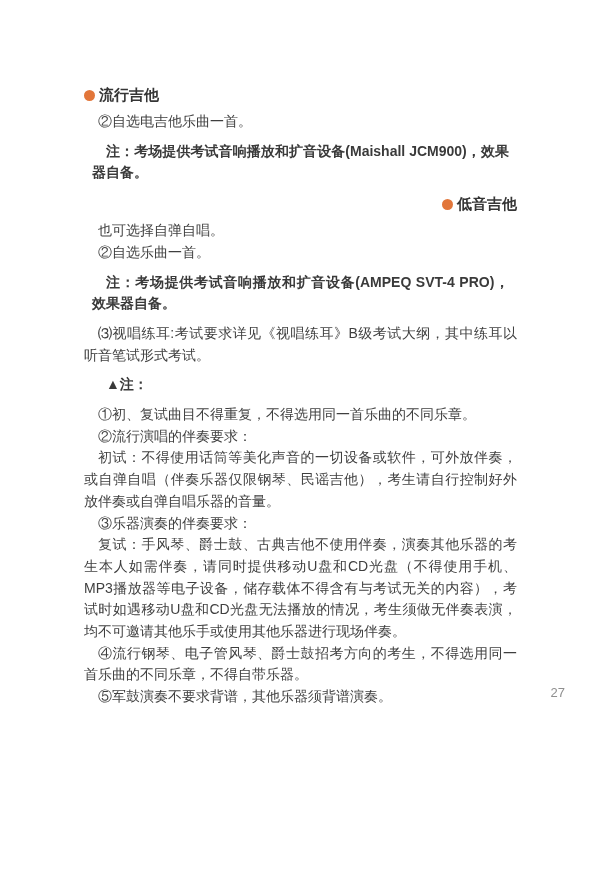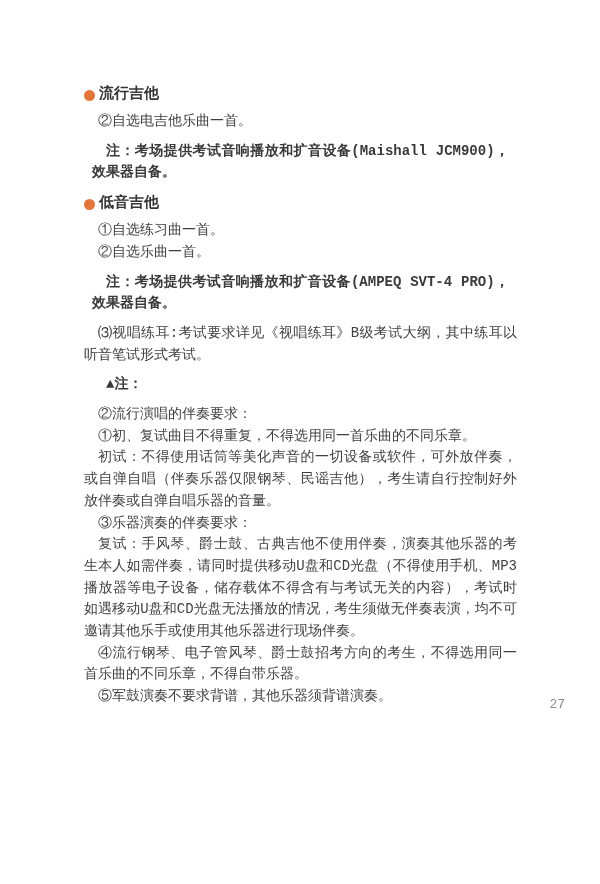--- a/index.html
+++ b/index.html
@@ -6,21 +6,21 @@
     margin: 0;
     padding: 0;
     background: #ffffff;
   }
   .page {
     position: relative;
     width: 600px;
     height: 724px;
     background: #ffffff;
     overflow: hidden;
-    font-family: Liberation Mono, monospace;
+    font-family: Liberation Sans, sans-serif;
   }
   .content {
     position: absolute;
     left: 84px;
     top: 84px;
     width: 433px;
     font-size: 14px;
     line-height: 21.7px;
     color: #3f3f3f;
     text-align: justify;
@@ -36,21 +36,21 @@
   }
   .sec-title + * { margin-top: 0; }
   .sec-title .dot {
     width: 11px;
     height: 11px;
     border-radius: 50%;
     background: #e2763a;
     margin-right: 4px;
     flex: 0 0 auto;
   }
-  .gap-top { margin-top: 9px; }
+  .gap-top { margin-top: 9px; justify-content: flex-end; }
   .para {
     margin: 0;
     text-indent: 14px;
   }
   .note {
     margin: 8px;
     text-indent: 14px;
     font-weight: bold;
     color: #3a3a3a;
   }
@@ -65,21 +65,21 @@
   }
   .score-heading .heading-text {
     font-size: 15px;
     font-weight: bold;
     color: #e2763a;
     white-space: nowrap;
   }
   .page-number {
     position: absolute;
     right: 35px;
-    bottom: 12px;
+    bottom: 24px;
     font-size: 13px;
     color: #8f8f8f;
   }
 </style>
 </head>
 <body>
 
 <div class="page">
   <div class="content">
 
@@ -87,29 +87,29 @@
       <span class="dot"></span>
       <span>流行吉他</span>
     </div>
     <p class="para">②自选电吉他乐曲一首。</p>
     <p class="note">注：考场提供考试音响播放和扩音设备(Maishall JCM900)，效果器自备。</p>
 
     <div class="sec-title gap-top">
       <span class="dot"></span>
       <span>低音吉他</span>
     </div>
-    <p class="para">①自选练习曲一首。</p>
+    <p class="para">也可选择自弹自唱。</p>
     <p class="para">②自选乐曲一首。</p>
     <p class="note">注：考场提供考试音响播放和扩音设备(AMPEQ SVT-4 PRO)，效果器自备。</p>
 
     <p class="para">⑶视唱练耳:考试要求详见《视唱练耳》B级考试大纲，其中练耳以听音笔试形式考试。</p>
 
     <p class="note">▲注：</p>
+    <p class="para">①初、复试曲目不得重复，不得选用同一首乐曲的不同乐章。</p>
     <p class="para">②流行演唱的伴奏要求：</p>
-    <p class="para">①初、复试曲目不得重复，不得选用同一首乐曲的不同乐章。</p>
     <p class="para">初试：不得使用话筒等美化声音的一切设备或软件，可外放伴奏，或自弹自唱（伴奏乐器仅限钢琴、民谣吉他），考生请自行控制好外放伴奏或自弹自唱乐器的音量。</p>
     <p class="para">③乐器演奏的伴奏要求：</p>
     <p class="para">复试：手风琴、爵士鼓、古典吉他不使用伴奏，演奏其他乐器的考生本人如需伴奏，请同时提供移动U盘和CD光盘（不得使用手机、MP3播放器等电子设备，储存载体不得含有与考试无关的内容），考试时如遇移动U盘和CD光盘无法播放的情况，考生须做无伴奏表演，均不可邀请其他乐手或使用其他乐器进行现场伴奏。</p>
     <p class="para">④流行钢琴、电子管风琴、爵士鼓招考方向的考生，不得选用同一首乐曲的不同乐章，不得自带乐器。</p>
     <p class="para">⑤军鼓演奏不要求背谱，其他乐器须背谱演奏。</p>
 
     <div class="score-heading">
 
       <span class="heading-text">分值比例及合格线划定原则：</span>
     </div>

